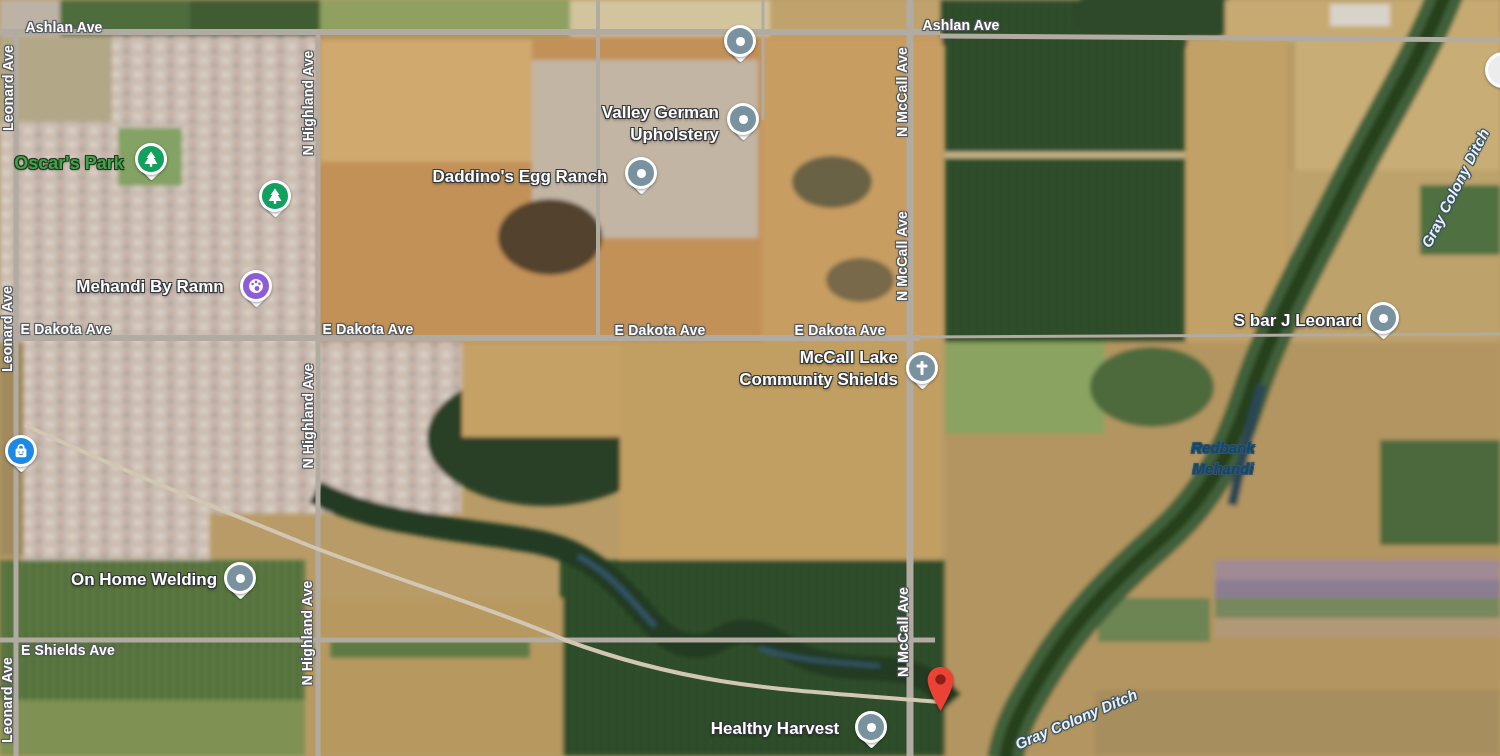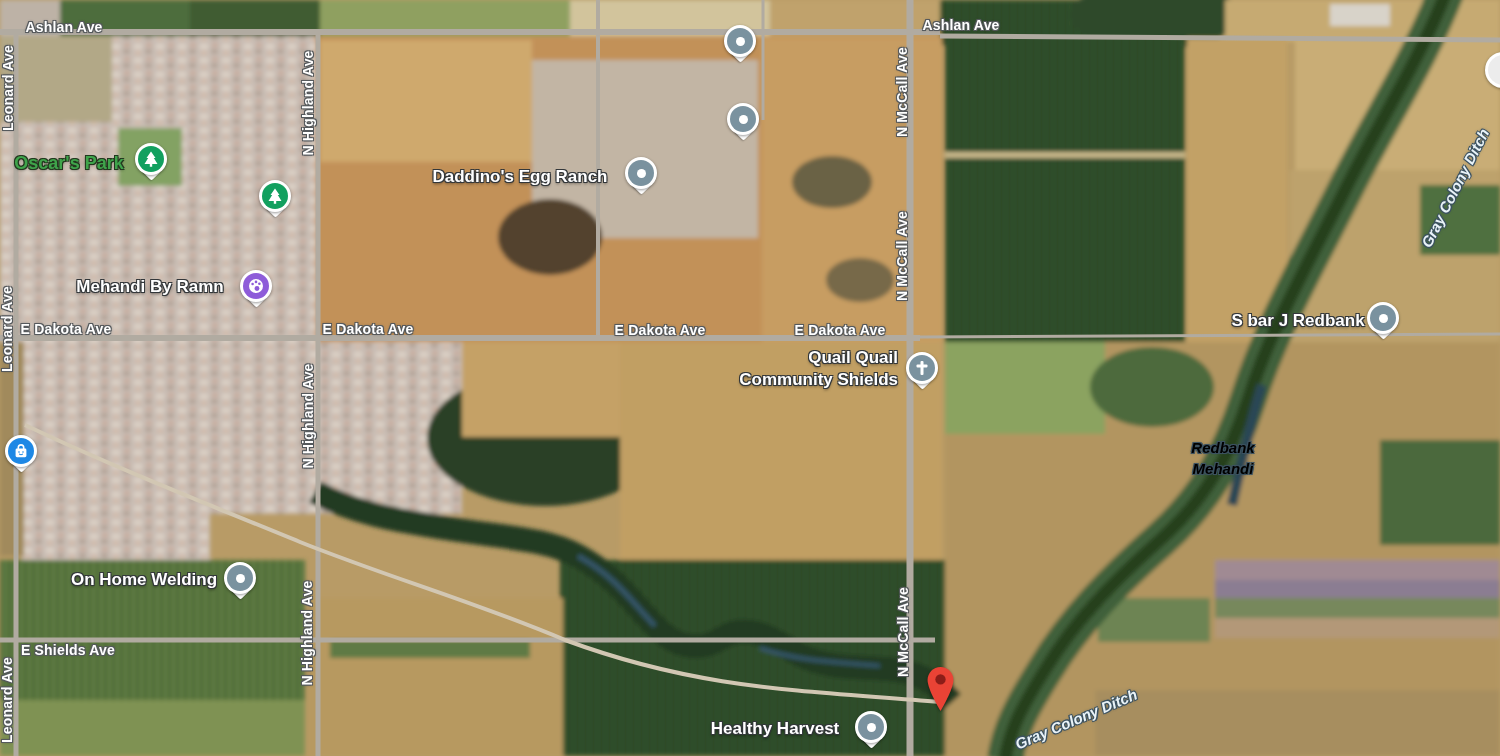--- a/index.html
+++ b/index.html
@@ -21,21 +21,21 @@
   .plabel.ralign{text-align:right;}
   .plabel .ln{display:block;}
   .plabel.green{color:#3fa44b;font-size:18px;
     text-shadow:-1px -1px 0 #23381f,1px -1px 0 #23381f,-1px 1px 0 #23381f,
                 1px 1px 0 #23381f,0 1px 3px rgba(10,25,10,.6);text-align:right;}
   .wlabel{position:absolute;white-space:nowrap;font-weight:700;font-style:italic;
     font-size:15px;color:#e9f3f8;text-align:center;line-height:21px;
     transform:translate(-50%,-50%) rotate(var(--rot,0deg));
     text-shadow:-1px -1px 0 #3c5261,1px -1px 0 #3c5261,-1px 1px 0 #3c5261,
                 1px 1px 0 #3c5261,0 0 3px #2c4150;}
-  .wlabel.blue{color:#000000;}
+  .wlabel.blue{color:#0c4a6e;}
 
   
   .pin{position:absolute;width:32px;height:32px;margin:-16px 0 0 -16px;}
   .pin .tail{position:absolute;left:50%;top:22px;width:13px;height:13px;
     margin-left:-6.5px;background:#fff;transform:rotate(45deg);border-radius:2px;
     box-shadow:0 1px 2px rgba(0,0,0,.35);}
   .pin .bgc{position:absolute;inset:0;border-radius:50%;background:#fff;
     box-shadow:0 1px 3px rgba(0,0,0,.4);}
   .pin .fgc{position:absolute;inset:3px;border-radius:50%;background:var(--c,#7a929f);}
   .pin .dot{position:absolute;left:50%;top:50%;width:9px;height:9px;margin:-4.5px 0 0 -4.5px;
@@ -182,30 +182,34 @@
   <div class="wlabel blue" style="left:1223px;top:458px">
     <span class="ln" style="display:block">Redbank</span>
     <span class="ln" style="display:block">Mehandi</span>
   </div>
   <div class="wlabel" style="left:1455px;top:188px;--rot:-63deg">Gray Colony Ditch</div>
   <div class="wlabel" style="left:1076px;top:719px;--rot:-23deg">Gray Colony Ditch</div>
 
   <div class="plabel green center" style="left:69px;top:163px">Oscar's Park</div>
 
 
+  <div class="plabel ralign" style="right:781px;top:102px">
+    <span class="ln">Valley German</span>
+    <span class="ln">Upholstery</span>
+  </div>
 
   <div class="plabel center" style="left:520px;top:177px">Daddino's Egg Ranch</div>
   <div class="plabel center" style="left:150px;top:287px">Mehandi By Ramn</div>
 
   <div class="plabel ralign" style="right:602px;top:347px">
-    <span class="ln">Quail Quail</span>
+    <span class="ln">McCall Lake</span>
     <span class="ln">Community Shields</span>
   </div>
 
-  <div class="plabel center" style="left:1298px;top:321px">S bar J Redbank</div>
+  <div class="plabel center" style="left:1298px;top:321px">S bar J Leonard</div>
   <div class="plabel center" style="left:144px;top:580px">On Home Welding</div>
   <div class="plabel center" style="left:775px;top:729px">Healthy Harvest</div>
 
   <div class="pin" style="left:151px;top:159px;--c:#12a05f">
     <span class="tail"></span>
     <span class="bgc"></span>
     <span class="fgc"></span>
     <svg class="glyph" viewBox="0 0 18 18">
       <polygon points="9,1.5 13.5,8 11.8,8 15.5,14 10.2,14 10.2,16.8 7.8,16.8 7.8,14 2.5,14 6.2,8 4.5,8" fill="#fff"></polygon>
     </svg>

